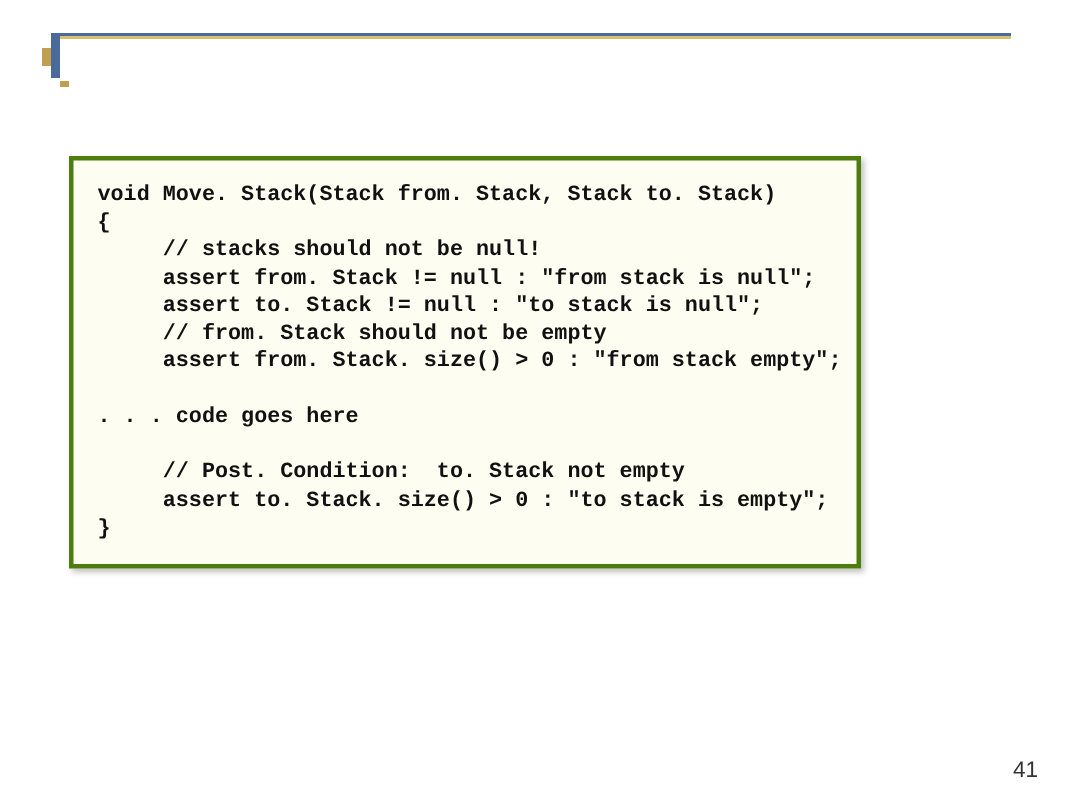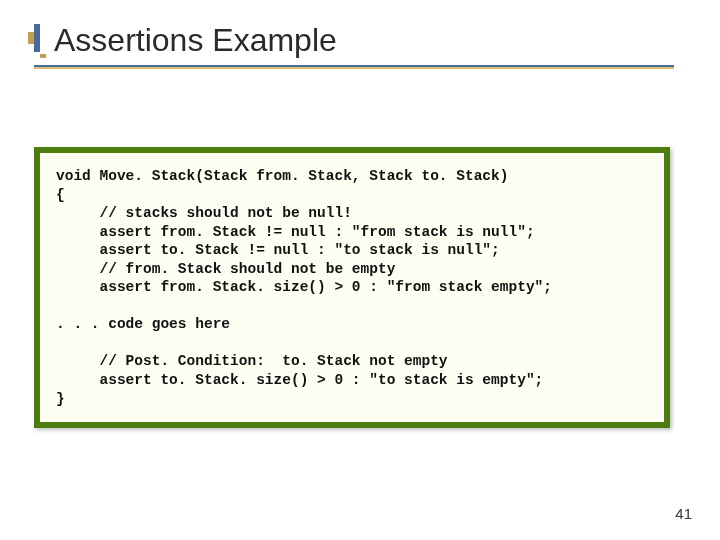--- a/index.html
+++ b/index.html
@@ -52,25 +52,25 @@
   }
   .title-underline {
     margin-left: 0;
     height: 2px;
     background: #4a6a9a;
     width: 640px;
     box-shadow: 0 2px 0 #d8c070;
     margin-bottom: 80px;
   }
   .code-box {
-    border: 6px solid #4d7c0f;
+    border: 3px solid #4d7c0f;
     background: #fdfdf2;
     padding: 14px 16px 14px 16px;
-    width: 636px;
-    margin-left: 0;
+    width: 528px;
+    margin-left: 12px;
     box-shadow: 2px 2px 4px rgba(0,0,0,0.25);
   }
   .code-box pre {
     font-family: "Courier New", monospace;
     font-size: 14.5px;
     font-weight: bold;
     line-height: 1.28;
     color: #111;
     white-space: pre;
   }
@@ -80,21 +80,20 @@
     bottom: 18px;
     font-size: 15px;
     color: #333;
   }
 </style>
 </head>
 <body>
 
 <div class="slide">
   <div class="accent-bar"></div>
-  <h1 class="title">Assertions Example</h1>
   <div class="title-underline"></div>
 
   <div class="code-box">
 <pre><span>void Move. Stack(Stack from. Stack, Stack to. Stack)</span>
 <span>{</span>
 <span>     // stacks should not be null!</span>
 <span>     assert from. Stack != null : "from stack is null";</span>
 <span>     assert to. Stack != null : "to stack is null";</span>
 <span>     // from. Stack should not be empty</span>
 <span>     assert from. Stack. size() &gt; 0 : "from stack empty";</span>

